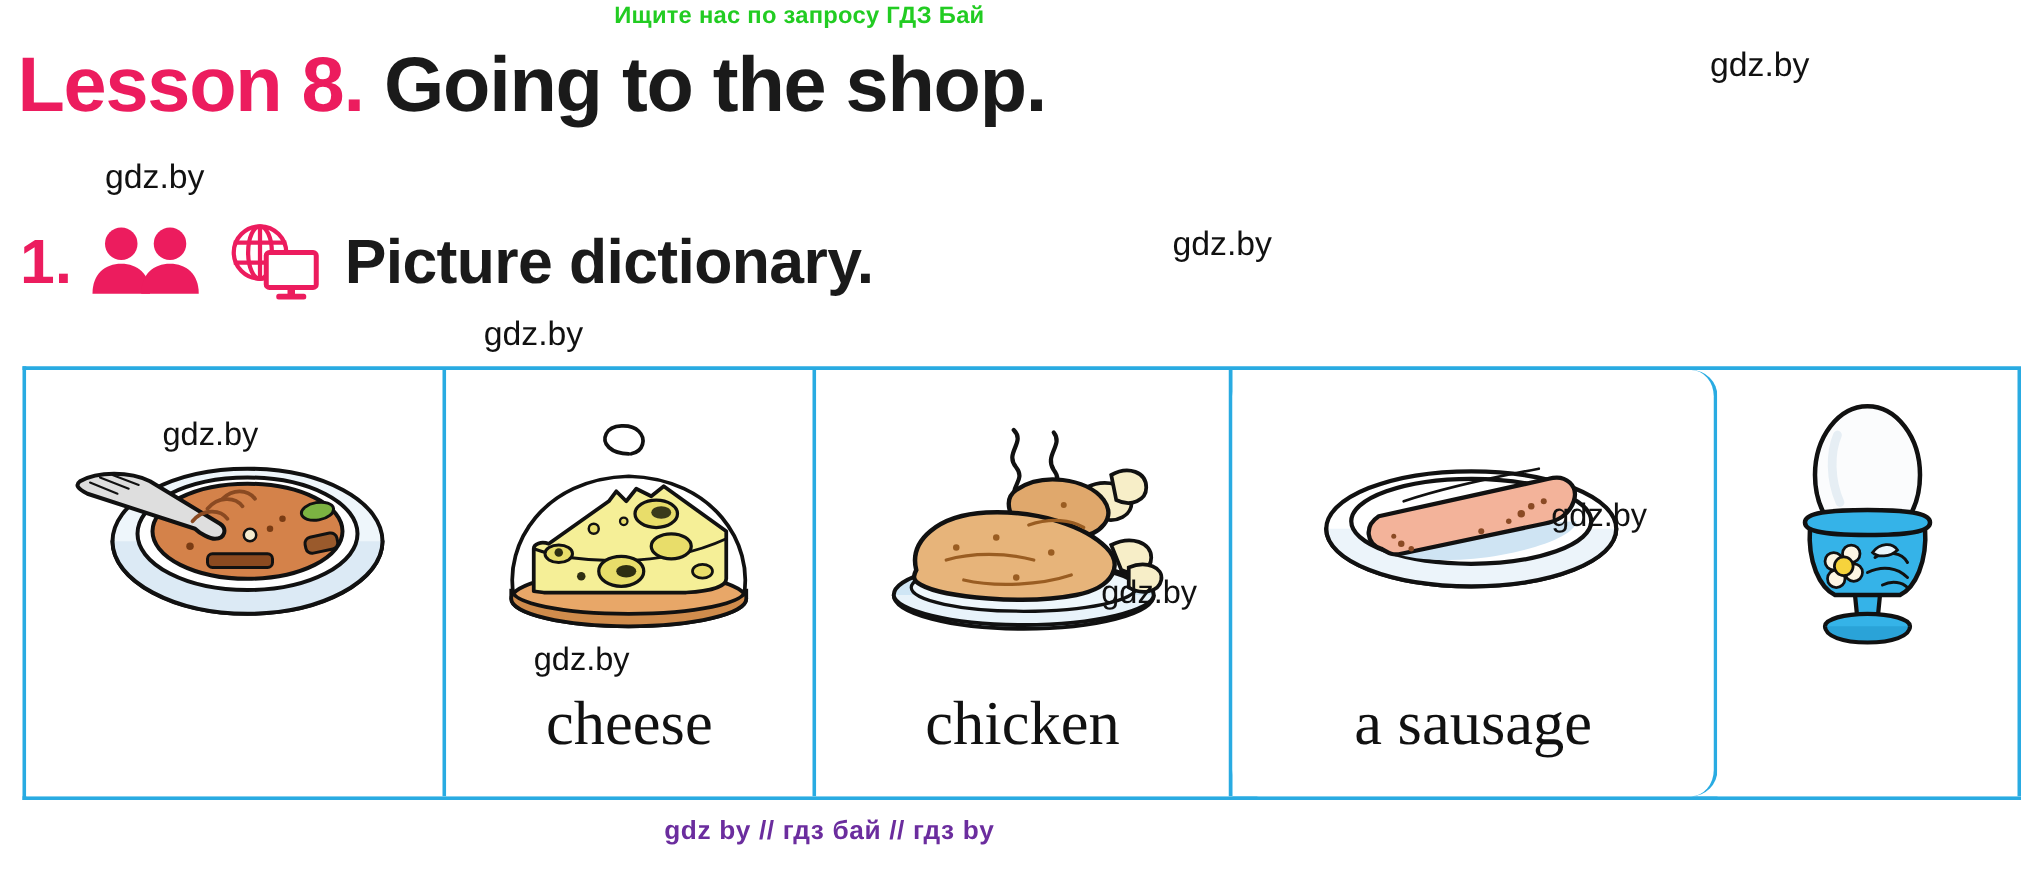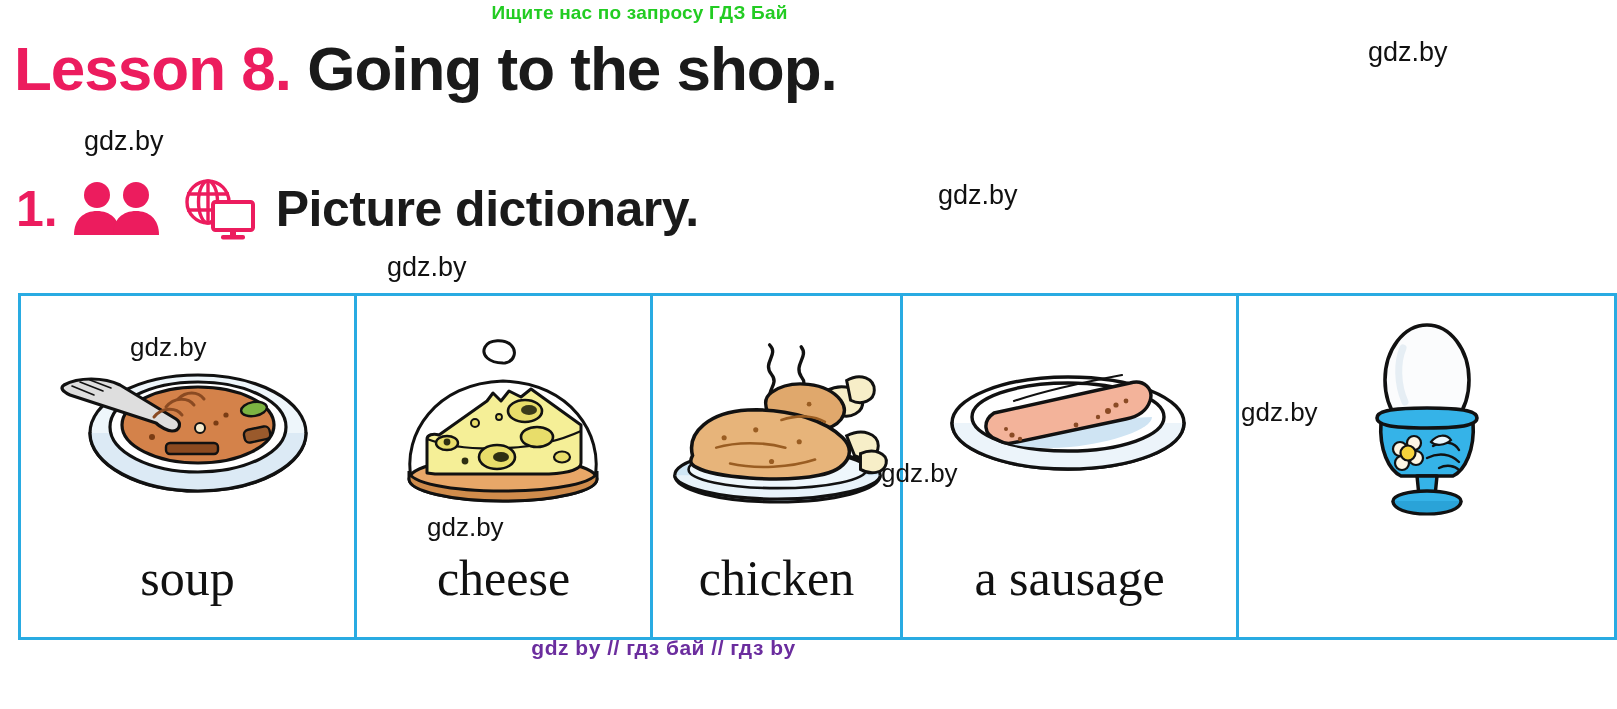--- a/index.html
+++ b/index.html
@@ -116,22 +116,22 @@
     border-right: 3px solid #29abe2;
     box-sizing: border-box;
     display: flex;
     flex-direction: column;
     align-items: center;
     justify-content: flex-end;
     background: #ffffff;
   }
   .cell-soup    { width: 336px; }
   .cell-cheese  { width: 296px; }
-  .cell-chicken { width: 250px; }
-  .cell-sausage { width: 336px; }
+  .cell-chicken { width: 333px; }
+  .cell-sausage { width: 388px; border-radius: 21px; }
   .cell-egg     { flex: 1 1 auto; }
 
   .cell-art {
     position: absolute;
     top: 8px;
     left: 0;
     width: 100%;
     height: 228px;
     display: flex;
     align-items: center;
@@ -143,21 +143,21 @@
     font-size: 50px;
     color: #111111;
     line-height: 1;
     margin-bottom: 34px;
     white-space: nowrap;
   }
 
   
   .site-footer {
     position: absolute;
-    top: 636px;
+    top: 653px;
     left: 0;
     width: 1327px;
     text-align: center;
     color: #6b2d9e;
     font-family: "Liberation Sans", sans-serif;
     font-size: 21px;
     font-weight: bold;
     letter-spacing: 0.5px;
     white-space: nowrap;
   }
@@ -235,21 +235,20 @@
         </g>
         <ellipse cx="206" cy="76" rx="13" ry="7" fill="#7cb342" stroke="#111" stroke-width="2.4" transform="rotate(-10 206 76)"></ellipse>
         <rect x="196" y="95" width="26" height="13" rx="5" fill="#9a5a2c" stroke="#111" stroke-width="2.4" transform="rotate(-12 209 101)"></rect>
         <rect x="118" y="110" width="52" height="11" rx="4" fill="#8b4a20" stroke="#111" stroke-width="2.4"></rect>
         <circle cx="152" cy="95" r="5" fill="#f5eccf" stroke="#111" stroke-width="2"></circle>
         <circle cx="104" cy="104" r="3" fill="#7a3c14"></circle>
         <circle cx="168" cy="90" r="2.6" fill="#7a3c14"></circle>
         <circle cx="178" cy="82" r="2.6" fill="#7a3c14"></circle>
       </svg>
     </div>
-    <div class="cell-label">soup</div>
   </div>
 
   <div class="dict-cell cell-cheese">
     <div class="cell-art">
       <svg width="230" height="175" viewBox="0 0 230 175" xmlns="http://www.w3.org/2000/svg">
         <g stroke="#111" stroke-width="3" stroke-linejoin="round" stroke-linecap="round" fill="none">
           <path d="M114 32 C100 32 92 24 96 16 C100 8 116 8 122 14 C128 20 126 30 116 32"></path>
           <path d="M22 146 C14 104 46 52 114 50 C182 52 214 104 206 146"></path>
         </g>
         <ellipse cx="114" cy="148" rx="94" ry="22" fill="#e8a768" stroke="#111" stroke-width="3"></ellipse>

